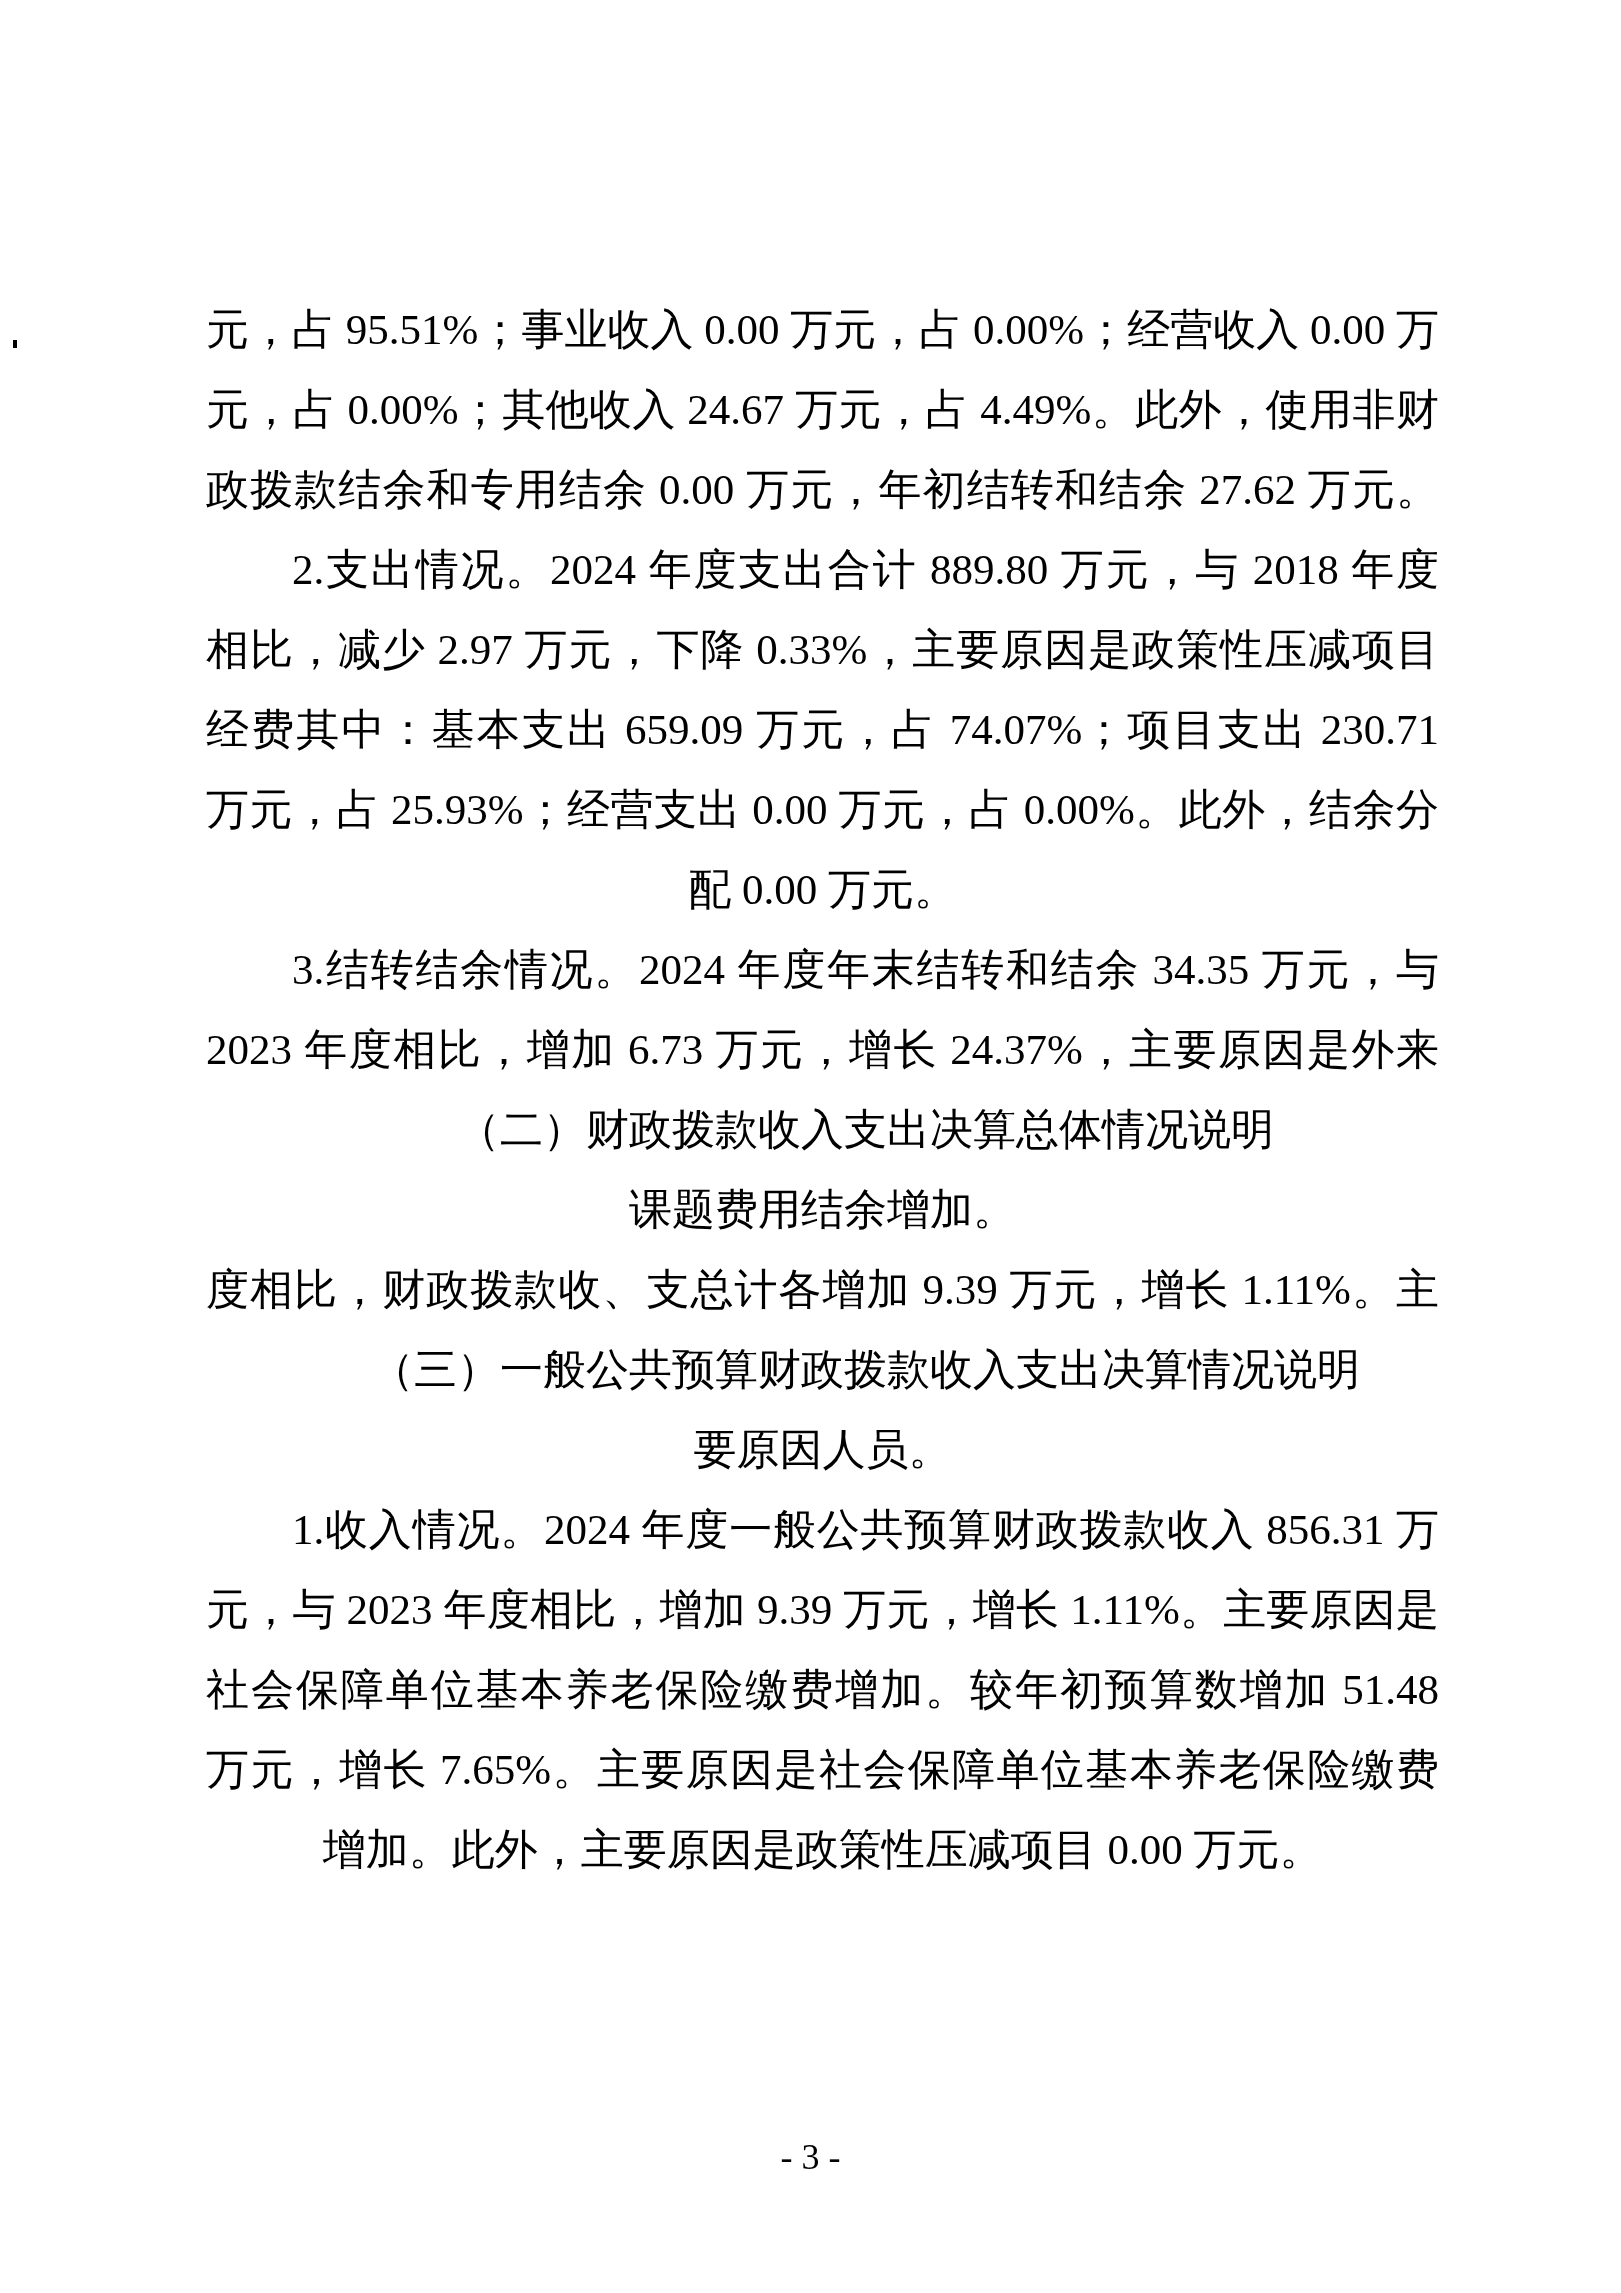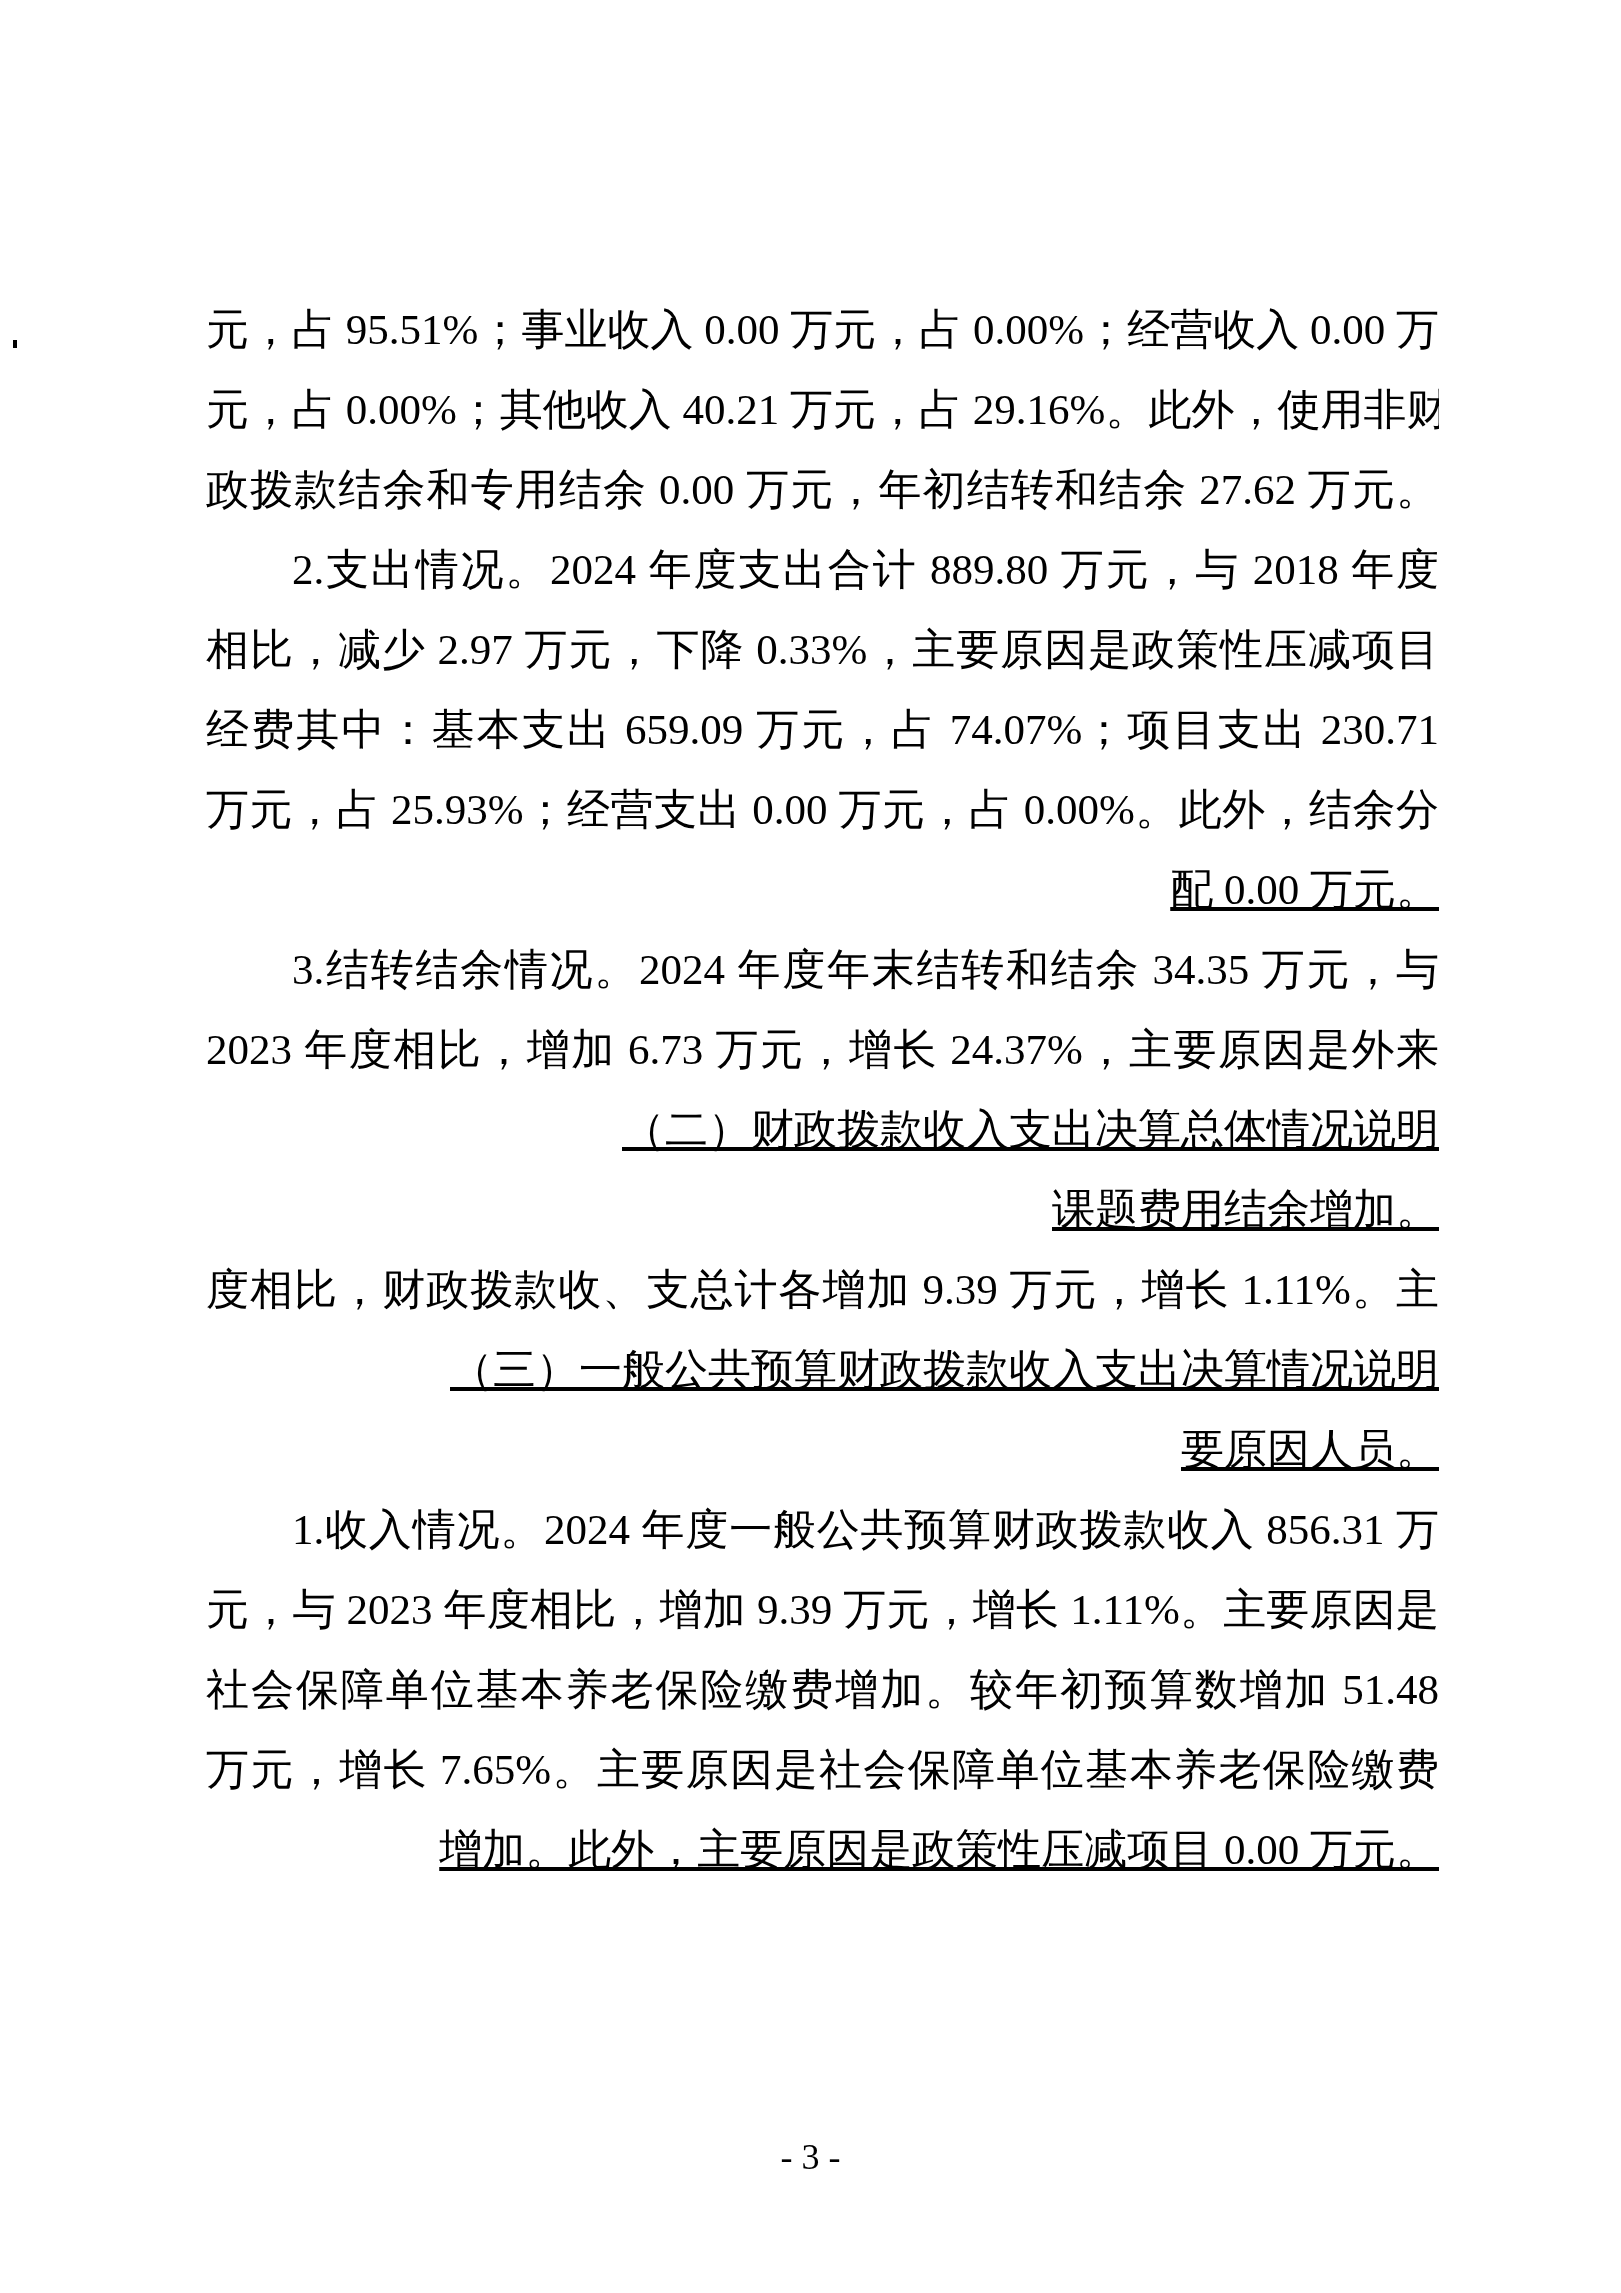--- a/index.html
+++ b/index.html
@@ -27,23 +27,22 @@
     font-size: 43px;
     line-height: 80px;
     height: 80px;
     color: #000;
     text-align: justify;
     text-align-last: justify;
     overflow: hidden;
     white-space: nowrap;
   }
   .line.short {
-    text-align: right;
+    text-align: center;
     text-align-last: auto;
-    text-decoration: underline;
   }
   .line.indent {
     text-indent: 86px;
   }
   .page-number {
     position: absolute;
     top: 2137px;
     left: 0;
     width: 100%;
     text-align: center;
@@ -62,21 +61,21 @@
 </style>
 </head>
 <body>
 
 <div class="page">
 
   <div class="speck"></div>
 
   <div class="text-block">
     <div class="line">元，占 95.51%；事业收入 0.00 万元，占 0.00%；经营收入 0.00 万</div>
-    <div class="line">元，占 0.00%；其他收入 40.21 万元，占 29.16%。此外，使用非财</div>
+    <div class="line">元，占 0.00%；其他收入 24.67 万元，占 4.49%。此外，使用非财</div>
     <div class="line">政拨款结余和专用结余 0.00 万元，年初结转和结余 27.62 万元。</div>
     <div class="line indent">2.支出情况。2024 年度支出合计 889.80 万元，与 2018 年度</div>
     <div class="line">相比，减少 2.97 万元，下降 0.33%，主要原因是政策性压减项目</div>
     <div class="line">经费其中：基本支出 659.09 万元，占 74.07%；项目支出 230.71</div>
     <div class="line">万元，占 25.93%；经营支出 0.00 万元，占 0.00%。此外，结余分</div>
     <div class="line short">配 0.00 万元。</div>
     <div class="line indent">3.结转结余情况。2024 年度年末结转和结余 34.35 万元，与</div>
     <div class="line">2023 年度相比，增加 6.73 万元，增长 24.37%，主要原因是外来</div>
     <div class="line short indent">（二）财政拨款收入支出决算总体情况说明</div>
     <div class="line short">课题费用结余增加。</div>

